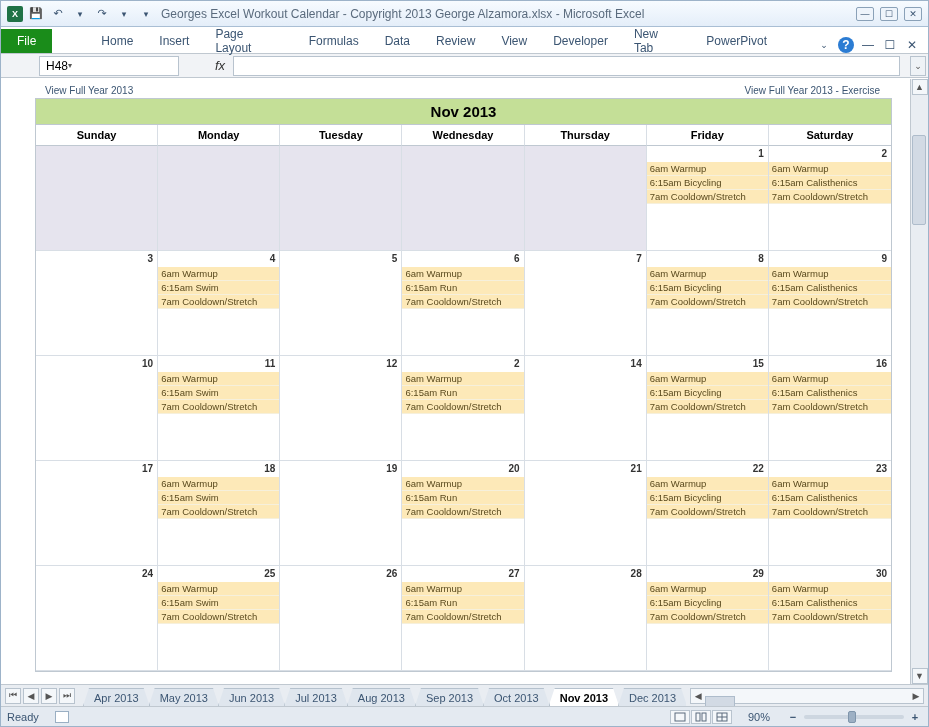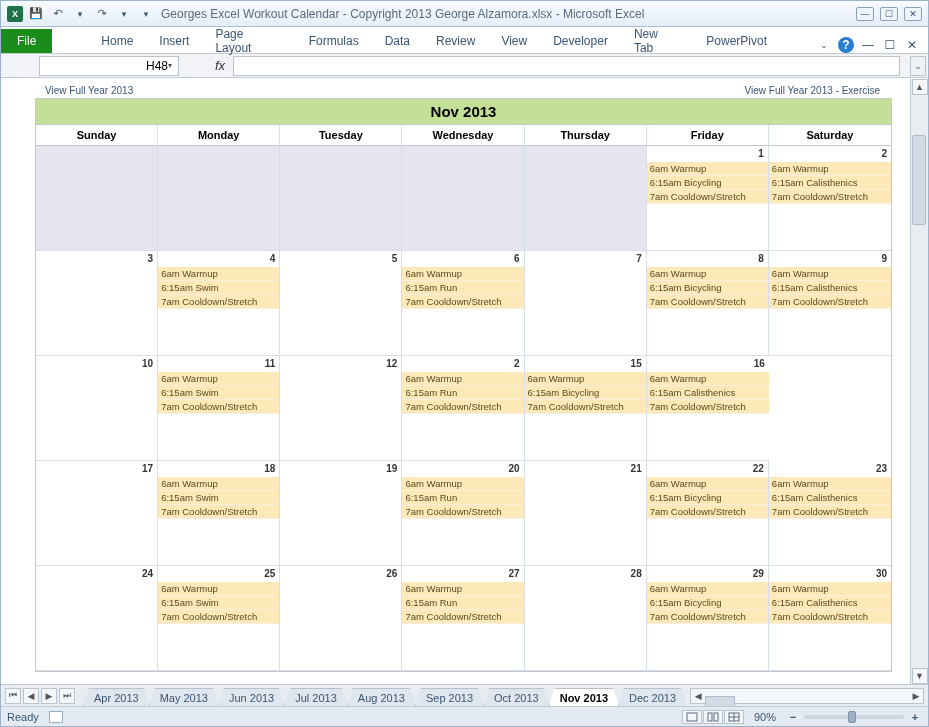--- a/index.html
+++ b/index.html
@@ -15,21 +15,21 @@
 
 .ribbon { height: 27px; background:#fff; display:flex; align-items:flex-end; border-bottom:1px solid #c0c8d0; font-size:12px;gap:36px; }
 .file-tab { background:#1a8c1a; color:#fff; padding:5px 16px; height:24px; display:flex; align-items:center; cursor:pointer; }
 .tab { padding:5px 13px; color:#3b5572; cursor:pointer; height:24px; display:flex; align-items:center; }
 .ribbon-right { margin-left:auto; display:flex; align-items:center; gap:6px; padding-right:8px; color:#3b5572; }
 .rib-icon { width:16px; height:16px; display:inline-flex; align-items:center; justify-content:center; font-size:12px; cursor:pointer; }
 .help-icon { background:#2b7cd3; color:#fff; border-radius:50%; font-weight:bold; }
 .chev { font-size:9px; color:#3b5572; }
 
 .formulabar { height:24px; border-bottom:1px solid #c0c8d0; display:flex; align-items:center; background:#f1f3f6; font-size:12px; }
-.namebox { width:140px; height:20px; margin:0 2px 0 38px; background:#fff; border:1px solid #b8c3ce; display:flex; align-items:center; padding:0 6px; justify-content:flex-end;}
+.namebox { width:140px; height:20px; margin:0 2px 0 38px; background:#fff; border:1px solid #b8c3ce; display:flex; align-items:center; padding:0 6px; justify-content:flex-start;}
 .namebox-dd { font-size:8px; color:#555;}
 .fx-area { display:flex; align-items:center; gap:4px; margin-left:4px; flex:1; }
 .fx-btn { width:22px; height:20px; display:flex; align-items:center; justify-content:center; border:1px solid #b8c3ce; background:#fff; font-size:11px; color:#444; cursor:pointer;}
 .fx-label { font-style:italic; font-size:13px; color:#333; padding:0 4px;}
 .fx-input { flex:1; height:20px; border:1px solid #b8c3ce; background:#fff; margin-right:6px; }
 .fbar-dd { width:16px; height:20px; border:1px solid #b8c3ce; background:#eef2f6; margin-right:2px; display:flex; align-items:center; justify-content:center; font-size:9px; color:#555; cursor:pointer;}
 
 .workwrap { position:absolute; top:78px; left:0; right:0; bottom:42px; background:#fff; display:flex; }
 .sheetarea { flex:1; overflow:hidden; position:relative; }
 .vscroll { width:18px; background:#e9edf2; border-left:1px solid #c0c8d0; display:flex; flex-direction:column; align-items:center; }
@@ -57,21 +57,21 @@
 .tabnav { display:flex; gap:2px; padding:0 4px; }
 .tabnav .nav { width:16px; height:16px; border:1px solid #b8c3ce; background:#f4f7fa; display:flex; align-items:center; justify-content:center; font-size:9px; color:#555; cursor:pointer;}
 .sheettabs { display:flex; align-items:flex-end; height:100%; margin-left:4px; overflow:hidden;}
 .sheettab { background:#dfe6ee; border:1px solid #b5c1cd; border-bottom:none; padding:3px 10px 2px; margin-right:-1px; color:#3b5572; cursor:pointer; position:relative; clip-path: polygon(6px 0, calc(100% - 6px) 0, 100% 100%, 0 100%); }
 .sheettab.active { background:#fff; font-weight:bold; color:#000; z-index:2; }
 .hscroll { flex:1; margin:0 4px; height:16px; background:#f4f7fa; border:1px solid #b8c3ce; display:flex; align-items:center; }
 .hscroll .harrow{ width:14px; height:14px; display:flex; align-items:center; justify-content:center; font-size:9px; color:#555; cursor:pointer;}
 .hscroll .htrack{flex:1; position:relative;}
 .hscroll .hthumb{position:absolute; left:0; top:0; width:30px; height:14px; background:#d2dae4; border:1px solid #aebccb;}
 
-.statusbar { position:absolute; left:0; right:0; bottom:0; height:20px; background:#e4eaf1; border-top:1px solid #c0c8d0; display:flex; align-items:center; font-size:11px; color:#3b5572; padding:8px 6px; gap:10px;}
+.statusbar { position:absolute; left:0; right:0; bottom:0; height:20px; background:#e4eaf1; border-top:1px solid #c0c8d0; display:flex; align-items:center; font-size:11px; color:#3b5572; padding:8px 6px; gap:16px;}
 .statusbar .spacer{flex:1;}
 .viewbtns { display:flex; gap:1px;}
 .viewbtn { width:20px; height:14px; border:1px solid #b8c3ce; background:#f4f7fa; cursor:pointer; display:flex; align-items:center; justify-content:center;}
 .viewbtn svg{display:block;}
 .zoom { display:flex; align-items:center; gap:4px; }
 .zoomtrack { width:100px; height:4px; background:#cdd6e0; position:relative; border-radius:2px;}
 .zoomthumb{ position:absolute; left:44px; top:-4px; width:8px; height:12px; background:#9db0c4; border:1px solid #7f95ab; border-radius:2px;}
 .zm{ width:14px; text-align:center; cursor:pointer; font-weight:bold;}
 </style>
 </head>
@@ -234,20 +234,23 @@
             </div>
             <div class="cell">
               <div class="daynum">2</div>
               <div class="events">
                 <div class="ev">6am Warmup</div>
                 <div class="ev">6:15am Run</div>
                 <div class="ev">7am Cooldown/Stretch</div>
               </div>
             </div>
             <div class="cell">
+              <div class="daynum">14</div>
+            </div>
+            <div class="cell">
               <div class="daynum">15</div>
               <div class="events">
                 <div class="ev">6am Warmup</div>
                 <div class="ev">6:15am Bicycling</div>
                 <div class="ev">7am Cooldown/Stretch</div>
               </div>
             </div>
             <div class="cell">
               <div class="daynum">16</div>
               <div class="events">

